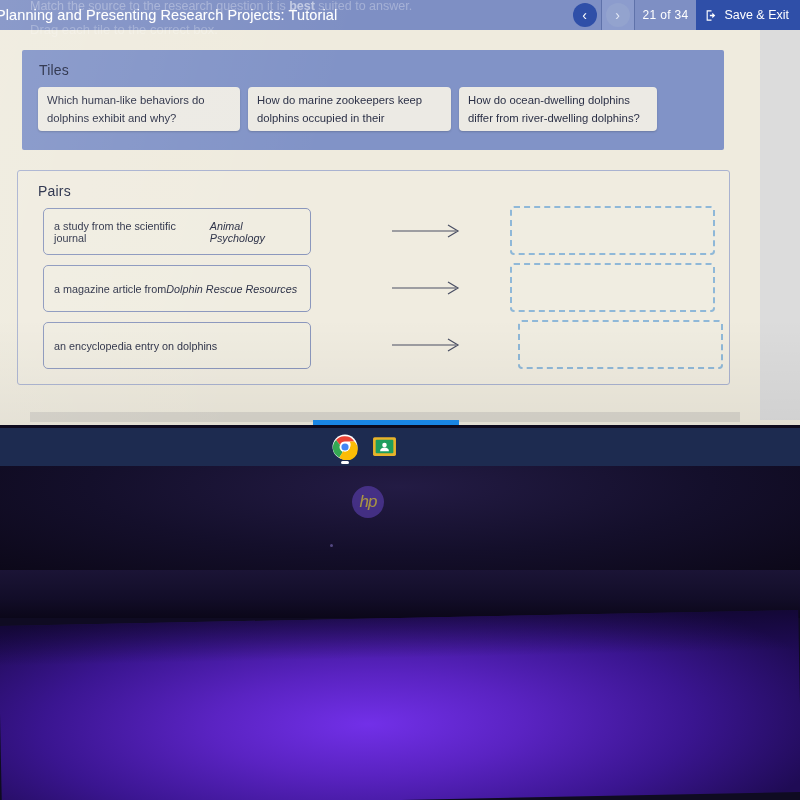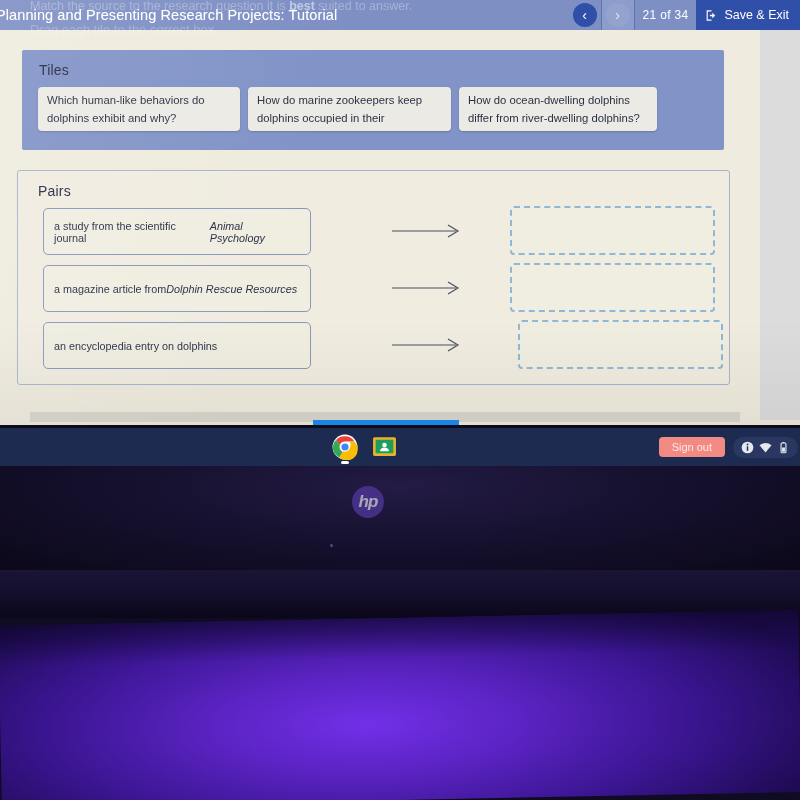--- a/index.html
+++ b/index.html
@@ -324,23 +324,23 @@
     position: absolute;
     left: 352px; top: 486px;
     width: 32px; height: 32px;
     border-radius: 50%;
     background: #5b3fb0;
     opacity: 0.62;
     display: flex;
     align-items: center;
     justify-content: center;
     font-style: italic;
-    font-weight: 700;
+    font-weight: 400;
     font-size: 17px;
-    color: #ffffff;
+    color: #fde047;
     z-index: 33;
     letter-spacing: -1px;
   }
   .hinge {
     position: absolute;
     left: 0; top: 104px;
     width: 800px; height: 48px;
     background: linear-gradient(180deg, #1b1436 0%, #120d28 60%, #0b0719 100%);
   }
   .touch-dot {
@@ -536,38 +536,20 @@
     <div class="app-icon">
       <svg width="25" height="25" viewBox="0 0 48 48">
         <rect x="2" y="6" width="44" height="36" rx="3" fill="#e8b32a"></rect>
         <rect x="7" y="11" width="34" height="26" rx="2" fill="#1e9e5e"></rect>
         <circle cx="24" cy="21" r="4.4" fill="#ffffff"></circle>
         <path d="M15.5 33c0-4.4 3.8-7 8.5-7s8.5 2.6 8.5 7z" fill="#ffffff"></path>
       </svg>
     </div>
   </div>
 
-  <div class="shelf-right">
-    <div class="signout-btn">Sign out</div>
-    <div class="status-tray">
-      <svg class="tray-ico" viewBox="0 0 16 16">
-        <circle cx="8" cy="8" r="7.2" fill="#e4e7f0"></circle>
-        <rect x="7.1" y="6.5" width="1.8" height="5.5" fill="#1d2b50"></rect>
-        <circle cx="8" cy="4.2" r="1.1" fill="#1d2b50"></circle>
-      </svg>
-      <svg class="tray-ico" viewBox="0 0 16 16">
-        <path d="M8 14.2L0.6 5.2A11.6 11.6 0 0 1 15.4 5.2z" fill="#e4e7f0"></path>
-      </svg>
-      <svg class="tray-ico" viewBox="0 0 16 16">
-        <rect x="5" y="2.4" width="6" height="12" rx="1.2" fill="none" stroke="#e4e7f0" stroke-width="1.4"></rect>
-        <rect x="6.6" y="1.2" width="2.8" height="1.4" rx="0.5" fill="#e4e7f0"></rect>
-        <rect x="6.2" y="8" width="3.6" height="5.2" fill="#e4e7f0"></rect>
-      </svg>
-    </div>
-  </div>
 </div>
 
 <div class="laptop-body">
   <div class="bezel-bottom"></div>
   <div class="hinge"></div>
 
   <div class="deck deck-tilt">
     <div class="deck-shade"></div>
   </div>
 </div>

